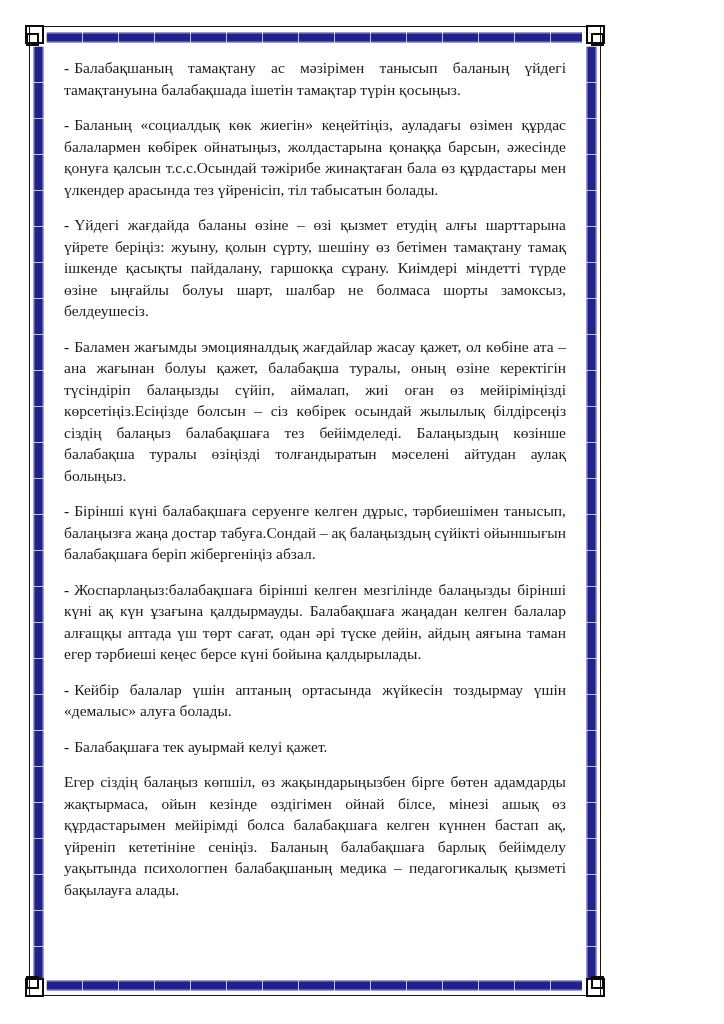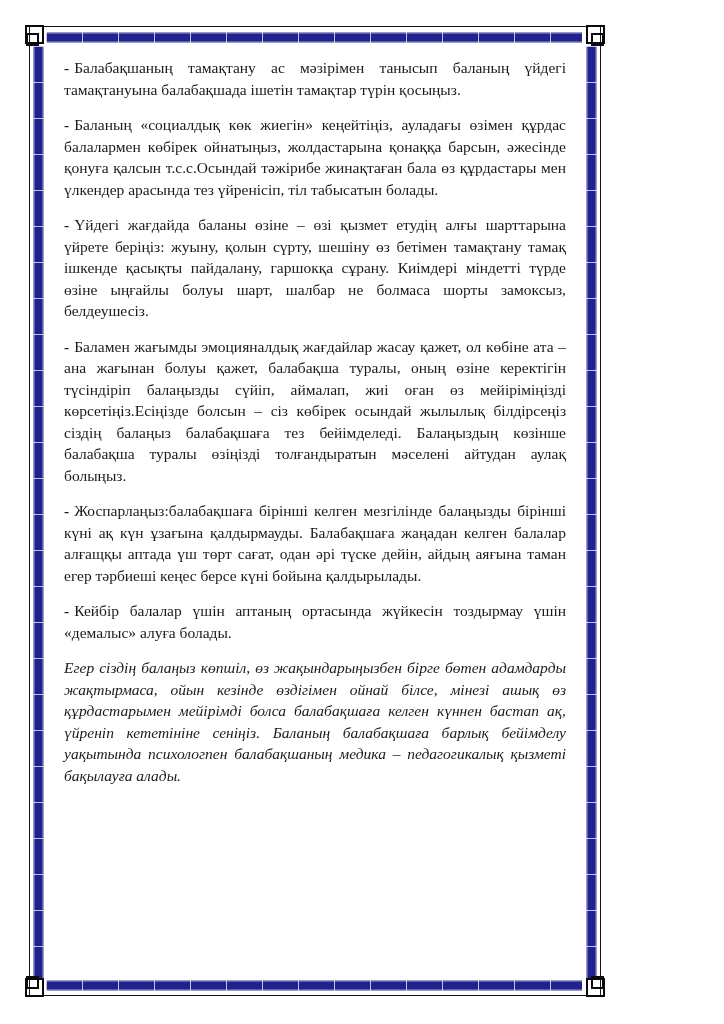--- a/index.html
+++ b/index.html
@@ -79,21 +79,21 @@
     position: absolute;
     left: 64px;
     right: 62px;
     top: 57px;
     color: #1a1a1a;
     font-size: 15.5px;
     line-height: 21.5px;
     text-align: justify;
   }
   .para { margin: 0 0 14px 0; }
-  .para:last-child { margin-bottom: 0; font-style: italic; }
+  .para:last-child { margin-bottom: 0; }
   .dash {
     font-weight: 700;
     padding-right: 5px;
   }
   .dash:empty { display: none; }
 </style>
 </head>
 <body>
 
 <div class="page">
@@ -128,23 +128,29 @@
     <p class="para">
       <span class="dash">-</span><span>Баланың «социалдық көк жиегін» кеңейтіңіз, ауладағы өзімен құрдас балалармен көбірек ойнатыңыз, жолдастарына қонаққа барсын, әжесінде қонуға қалсын т.с.с.Осындай тәжірибе жинақтаған бала өз құрдастары мен үлкендер арасында тез үйренісіп, тіл табысатын болады.</span>
     </p>
     <p class="para">
       <span class="dash">-</span><span>Үйдегі жағдайда баланы өзіне – өзі қызмет етудің алғы шарттарына үйрете беріңіз: жуыну, қолын сүрту, шешіну өз бетімен тамақтану тамақ ішкенде қасықты пайдалану, гаршокқа сұрану. Киімдері міндетті түрде өзіне ыңғайлы болуы шарт, шалбар не болмаса шорты замоксыз, белдеушесіз.</span>
     </p>
     <p class="para">
       <span class="dash">-</span><span>Баламен жағымды эмоцияналдық жағдайлар жасау қажет, ол көбіне ата – ана жағынан болуы қажет, балабақша туралы, оның өзіне керектігін түсіндіріп балаңызды сүйіп, аймалап, жиі оған өз мейіріміңізді көрсетіңіз.Есіңізде болсын – сіз көбірек осындай жылылық білдірсеңіз сіздің балаңыз балабақшаға тез бейімделеді. Балаңыздың көзінше балабақша туралы өзіңізді толғандыратын мәселені айтудан аулақ болыңыз.</span>
     </p>
     <p class="para">
+      <span class="dash">-</span><span>Бірінші күні балабақшаға серуенге келген дұрыс, тәрбиешімен танысып, балаңызға жаңа достар табуға.Сондай – ақ балаңыздың сүйікті ойыншығын балабақшаға беріп жібергеніңіз абзал.</span>
+    </p>
+    <p class="para">
       <span class="dash">-</span><span>Жоспарлаңыз:балабақшаға бірінші келген мезгілінде балаңызды бірінші күні ақ күн ұзағына қалдырмауды. Балабақшаға жаңадан келген балалар алғащқы аптада үш төрт сағат, одан әрі түске дейін, айдың аяғына таман егер тәрбиеші кеңес берсе күні бойына қалдырылады.</span>
     </p>
     <p class="para">
       <span class="dash">-</span><span>Кейбір балалар үшін аптаның ортасында жүйкесін тоздырмау үшін «демалыс» алуға болады.</span>
+    </p>
+    <p class="para">
+      <span class="dash">-</span><span>Балабақшаға тек ауырмай келуі қажет.</span>
     </p>
     <p class="para">
       <span>Егер сіздің балаңыз көпшіл, өз жақындарыңызбен бірге бөтен адамдарды жақтырмаса, ойын кезінде өздігімен ойнай білсе, мінезі ашық өз құрдастарымен мейірімді болса балабақшаға келген күннен бастап ақ, үйреніп кететініне сеніңіз. Баланың балабақшаға барлық бейімделу уақытында психологпен балабақшаның медика – педагогикалық қызметі бақылауға алады.</span>
     </p>
   </div>
 
 </div>
 
 </body></html>

